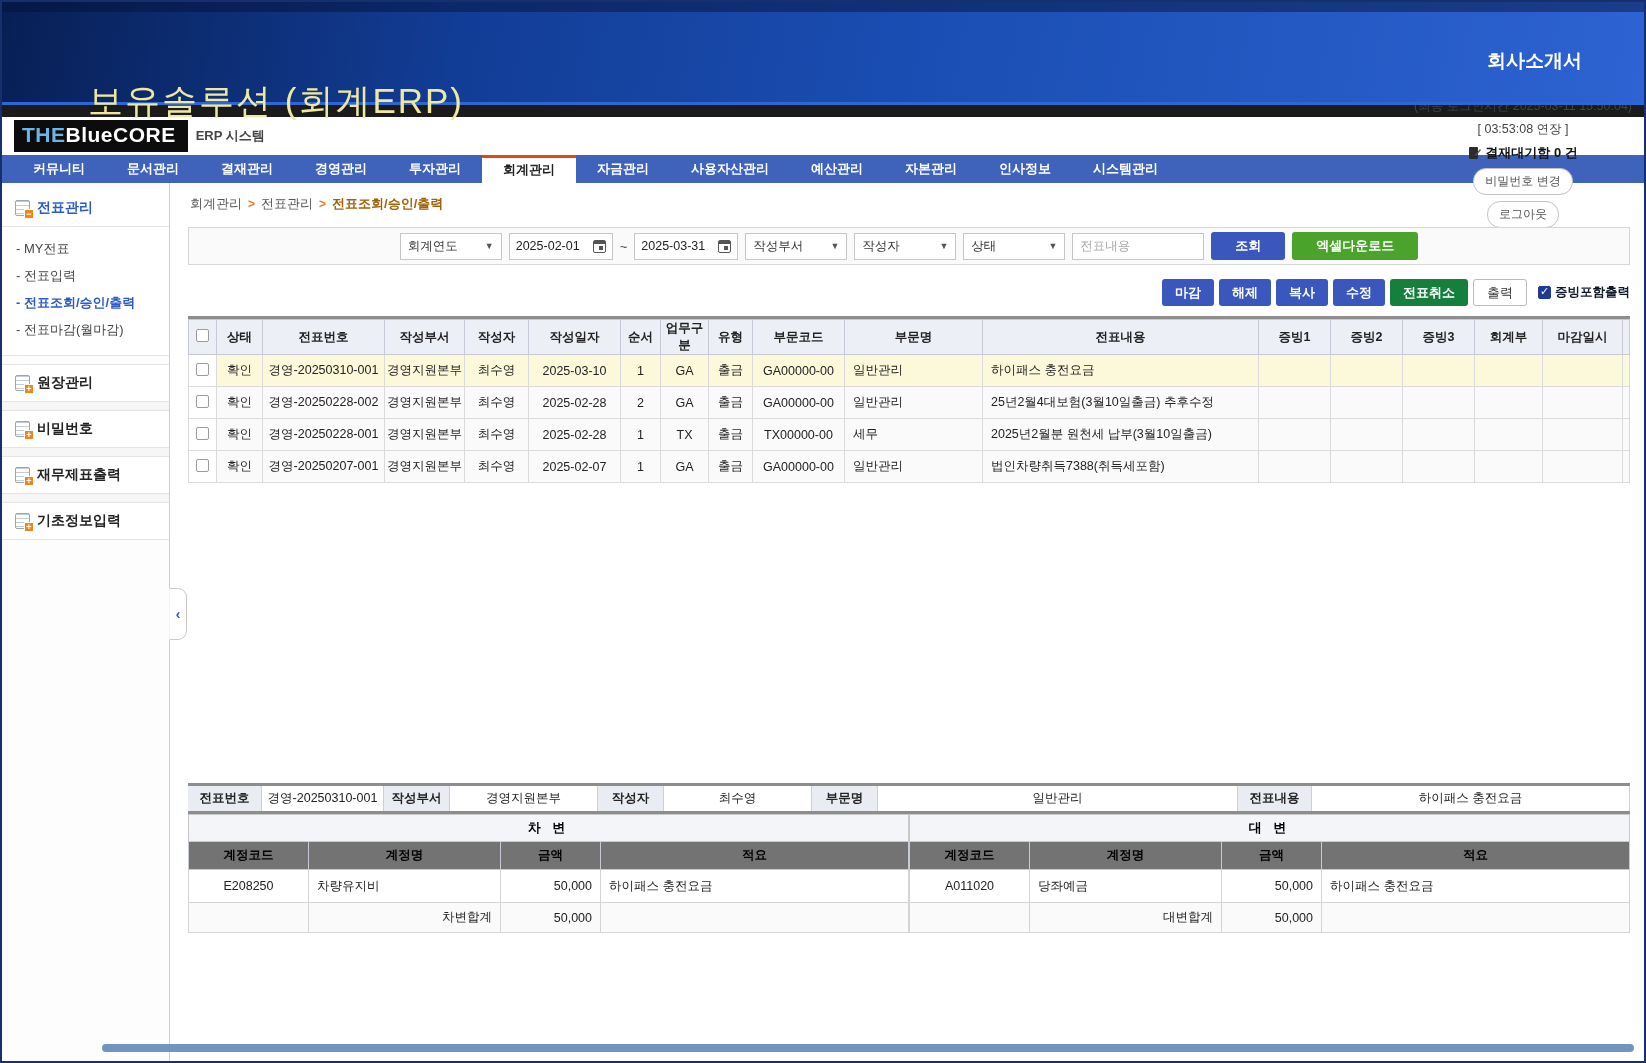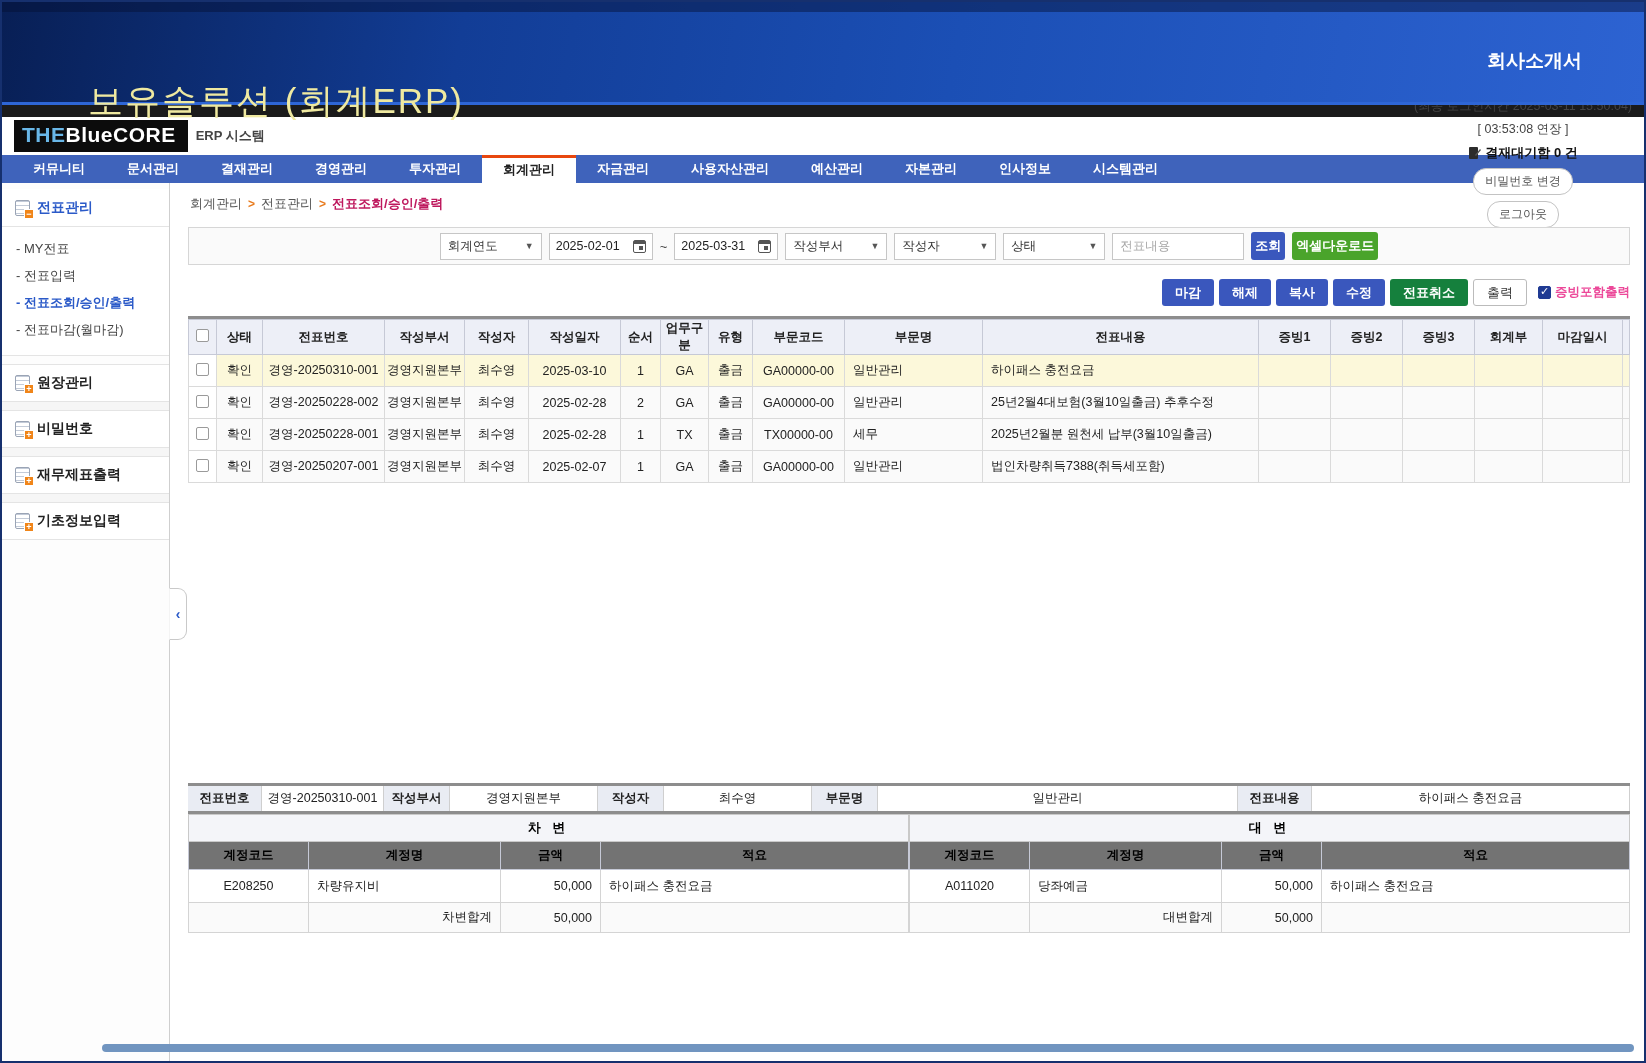--- a/index.html
+++ b/index.html
@@ -57,52 +57,52 @@
                border:1px solid #fff; }
   .collapse-handle { position:absolute; left:167px; top:405px; width:18px; height:52px;
                      background:#fff; border:1px solid #c9c9c9; border-left:1px solid #f4f4f4;
                      border-radius:0 9px 9px 0; display:flex; align-items:center; justify-content:center;
                      color:#2b5ac8; font-size:14px; font-weight:bold; cursor:pointer; }
 
   
   .content { flex:1; padding:8px 14px 0 18px; overflow:hidden; }
   .breadcrumb { font-size:13px; color:#555; margin:4px 0 14px 2px; }
   .breadcrumb .sep { color:#e87b1e; font-weight:bold; margin:0 6px; font-size:12px; }
-  .breadcrumb .last { font-weight:bold; color:#be185d; }
+  .breadcrumb .last { font-weight:bold; color:#a16207; }
 
   .filter-box { border:1px solid #d6d6d6; background:#fafafa; height:38px; display:flex;
                 align-items:center; justify-content:center; gap:7px; }
   .sel { width:102px; height:27px; background:#fff; border:1px solid #c6c6c6; display:flex;
          align-items:center; justify-content:space-between; padding:0 7px; font-size:12.5px;
          color:#333; cursor:pointer; }
   .sel .arrow { font-size:9px; color:#555; }
   .date-box { width:104px; height:27px; background:#fff; border:1px solid #c6c6c6; display:flex;
               align-items:center; justify-content:space-between; padding:0 6px; font-size:12.5px; color:#222; }
   .cal-icon { position:relative; width:13px; height:13px; border:1px solid #555; border-radius:2px;
               background:linear-gradient(#555 3px,#fff 3px); flex:none; cursor:pointer; }
   .cal-icon::after { content:""; position:absolute; right:2px; bottom:2px; width:4px; height:4px; background:#555; }
   .tilde { font-size:13px; color:#444; }
   .txt-input { width:132px; height:27px; border:1px solid #c6c6c6; font-size:12.5px; padding:0 7px;
                color:#222; font-family:inherit; }
   .txt-input::placeholder { color:#a8a8a8; }
   .btn { height:28px; border:none; border-radius:3px; font-size:13px; font-weight:bold; color:#fff;
-         padding:0 4px; cursor:pointer; font-family:inherit; }
+         padding:0 24px; cursor:pointer; font-family:inherit; }
   .btn-blue { background:#3a57bd; }
   .btn-green { background:#4aa42b; }
 
   .action-row { margin-top:14px; display:flex; justify-content:flex-end; align-items:center; gap:5px; }
   .btn-sm { height:27px; padding:0 13px; font-size:13px; }
   .btn-dark { background:#15803d; }
   .btn-white { background:#fff; color:#333; border:1px solid #bbb; font-weight:normal; }
   .chk-wrap { display:flex; align-items:center; gap:4px; margin-left:6px; }
   .cb { width:13px; height:13px; border:1px solid #9a9a9a; background:#fff; border-radius:2px;
         display:inline-block; cursor:pointer; }
   .cb.checked { background:#1f3a93; border-color:#1f3a93; position:relative; }
   .cb.checked::after { content:"✓"; position:absolute; left:1px; top:-2px; color:#fff; font-size:11px; font-weight:bold; }
-  .chk-label { font-size:12.5px; font-weight:bold; color:#ec4899; }
+  .chk-label { font-size:12.5px; font-weight:bold; color:#0f172a; }
 
   
   .grid-wrap { margin-top:10px; border-top:3px solid #8d8d8d; height:465px; }
   table.grid { width:100%; border-collapse:collapse; font-size:12.5px; table-layout:fixed; }
   table.grid th { background:#edeff7; border:1px solid #c6c9d6; height:30px; font-weight:bold; color:#222; }
   table.grid td { border:1px solid #dadada; height:32px; text-align:center; color:#222; background:#fafafa; }
   table.grid td.cb-cell { background:#fff; }
   table.grid td.lft { text-align:left; padding-left:8px; }
   table.grid tr.selected td { background:#fcf8da; }
   table.grid tr.selected td.cb-cell { background:#fff; }

